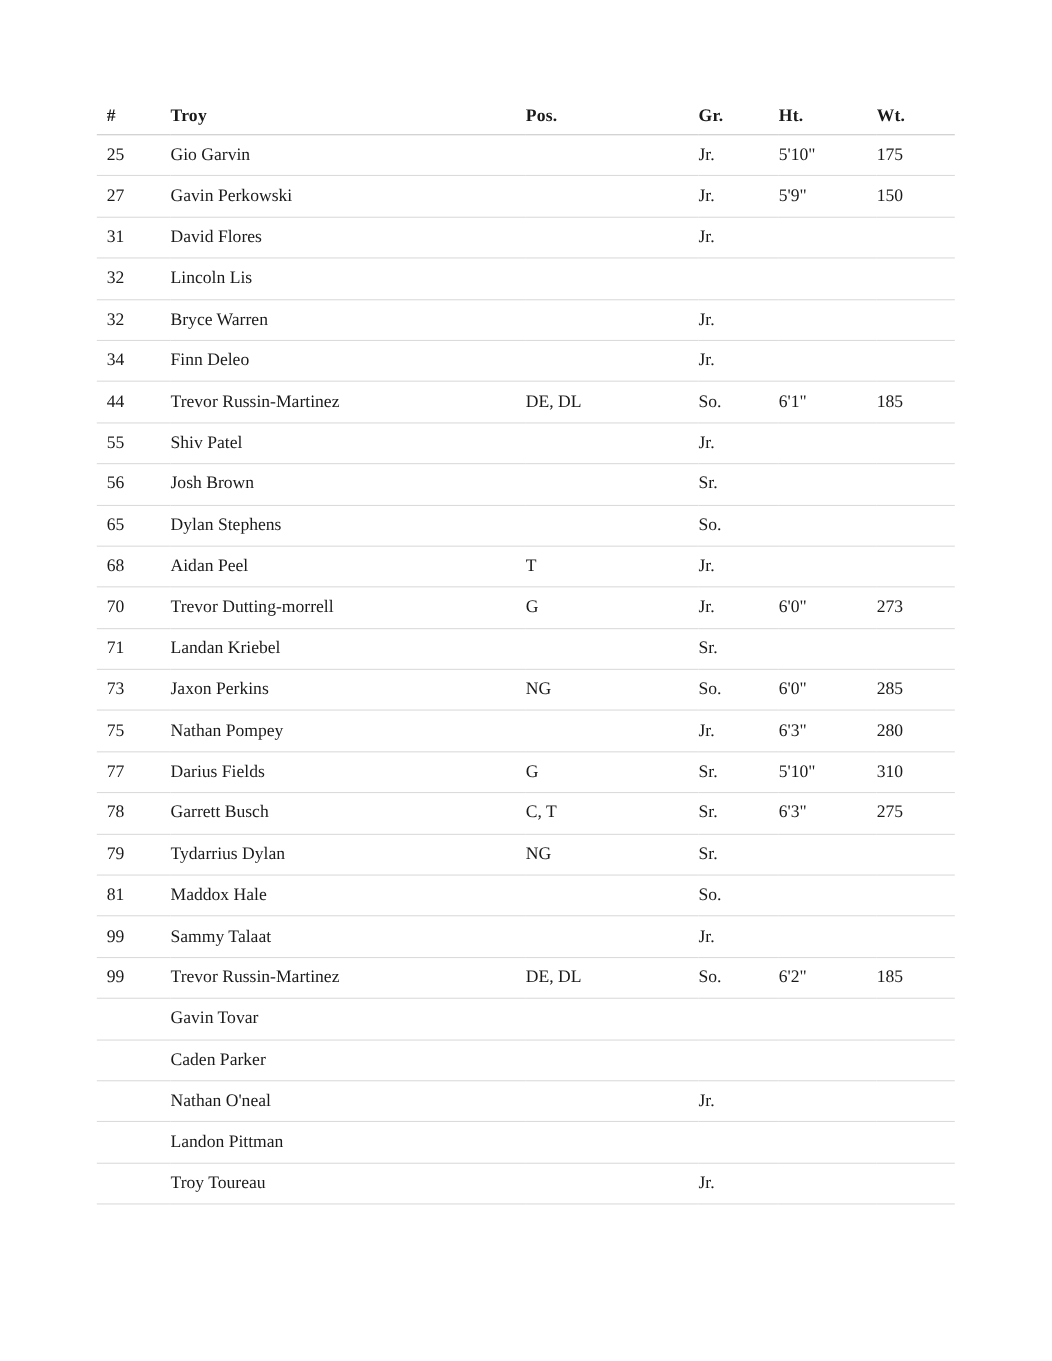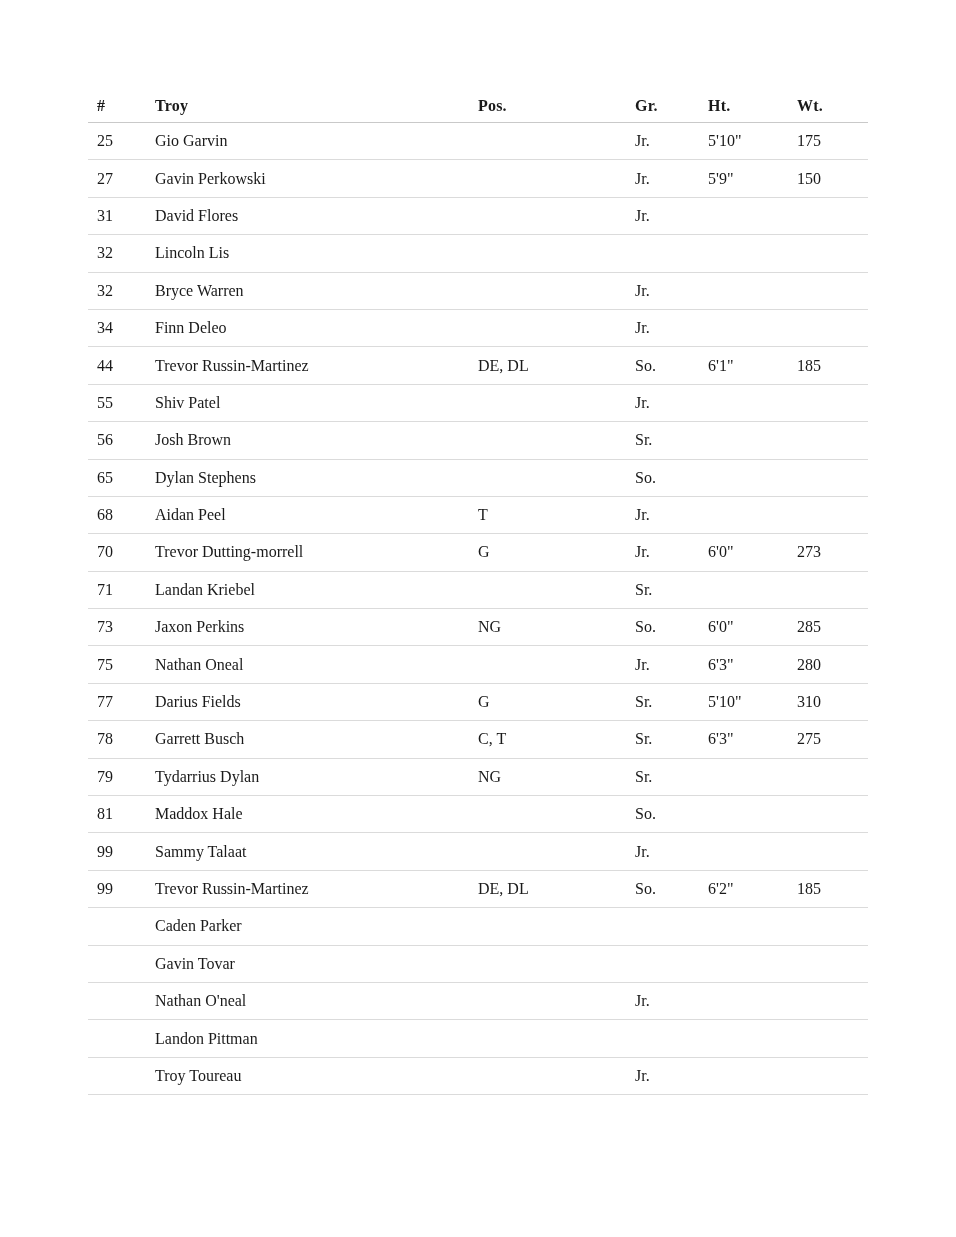--- a/index.html
+++ b/index.html
@@ -202,21 +202,21 @@
       <td class="cell-number">73</td>
       <td class="cell-name">Jaxon Perkins</td>
       <td class="cell-pos">NG</td>
       <td class="cell-gr">So.</td>
       <td class="cell-ht">6'0"</td>
       <td class="cell-wt">285</td>
     </tr>
 
     <tr>
       <td class="cell-number">75</td>
-      <td class="cell-name">Nathan Oneal</td>
+      <td class="cell-name">Nathan Pompey</td>
       <td class="cell-pos"></td>
       <td class="cell-gr">Jr.</td>
       <td class="cell-ht">6'3"</td>
       <td class="cell-wt">280</td>
     </tr>
 
     <tr>
       <td class="cell-number">77</td>
       <td class="cell-name">Darius Fields</td>
       <td class="cell-pos">G</td>
@@ -265,30 +265,30 @@
       <td class="cell-number">99</td>
       <td class="cell-name">Trevor Russin-Martinez</td>
       <td class="cell-pos">DE, DL</td>
       <td class="cell-gr">So.</td>
       <td class="cell-ht">6'2"</td>
       <td class="cell-wt">185</td>
     </tr>
 
     <tr>
       <td class="cell-number"></td>
+      <td class="cell-name">Gavin Tovar</td>
+      <td class="cell-pos"></td>
+      <td class="cell-gr"></td>
+      <td class="cell-ht"></td>
+      <td class="cell-wt"></td>
+    </tr>
+
+    <tr>
+      <td class="cell-number"></td>
       <td class="cell-name">Caden Parker</td>
-      <td class="cell-pos"></td>
-      <td class="cell-gr"></td>
-      <td class="cell-ht"></td>
-      <td class="cell-wt"></td>
-    </tr>
-
-    <tr>
-      <td class="cell-number"></td>
-      <td class="cell-name">Gavin Tovar</td>
       <td class="cell-pos"></td>
       <td class="cell-gr"></td>
       <td class="cell-ht"></td>
       <td class="cell-wt"></td>
     </tr>
 
     <tr>
       <td class="cell-number"></td>
       <td class="cell-name">Nathan O'neal</td>
       <td class="cell-pos"></td>

